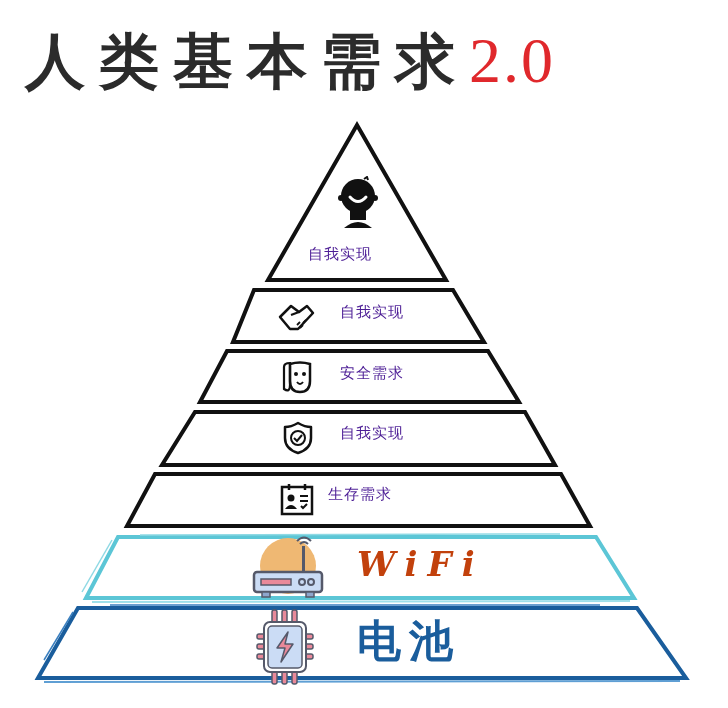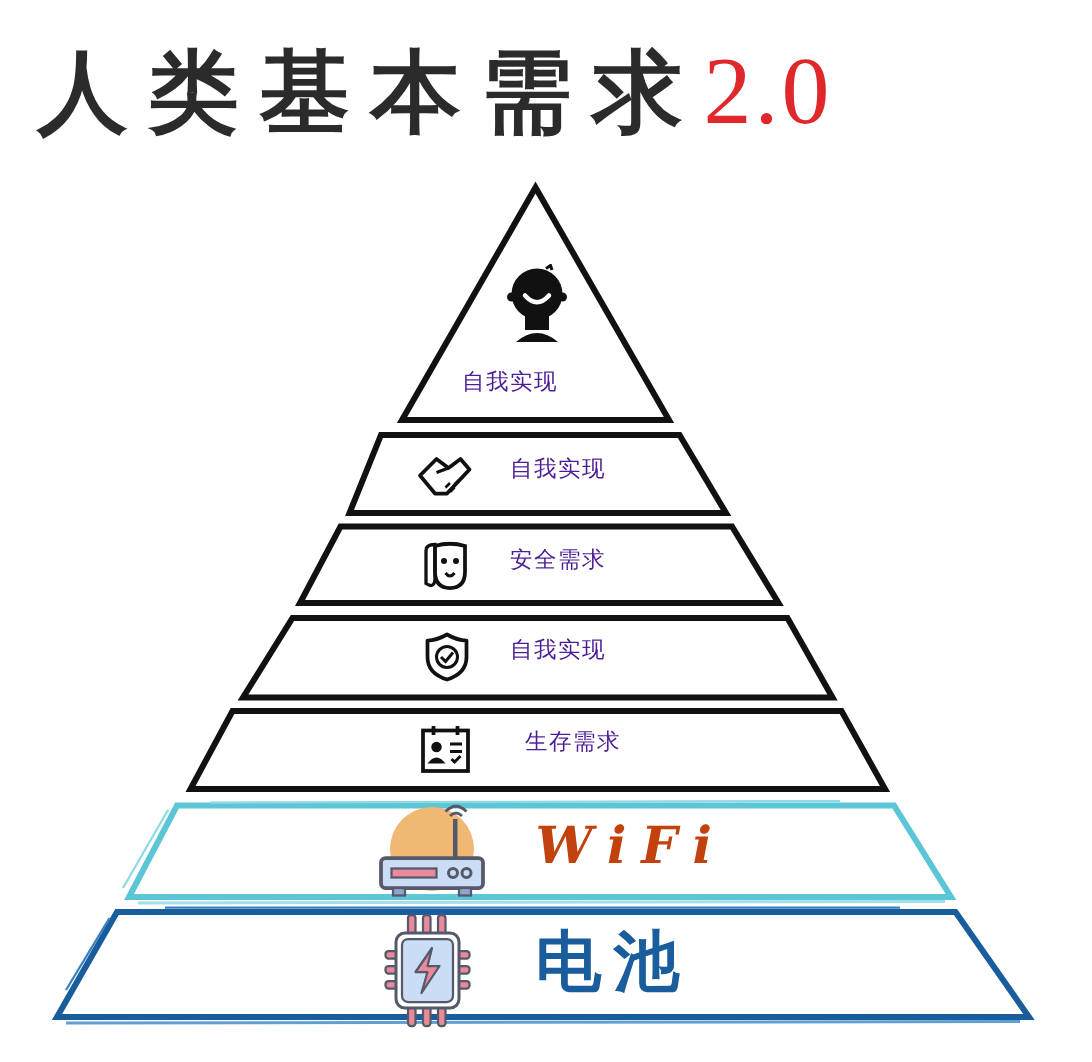--- a/index.html
+++ b/index.html
@@ -82,21 +82,21 @@
 <div class="label" style="left:340px;top:424px">自我实现</div>
 
 <svg class="icon" style="left:280px;top:482px" width="34" height="34" viewBox="0 0 34 34">
   <rect x="2" y="5" width="30" height="27" fill="none" stroke="#111" stroke-width="2.5"></rect>
   <path d="M9 2 L9 8 M25 2 L25 8" stroke="#111" stroke-width="2.5"></path>
   <circle cx="11" cy="16" r="3.5" fill="#111"></circle>
   <path d="M5 27 Q11 19 17 27 Z" fill="#111"></path>
   <path d="M20 14 L28 14 M20 19 L28 19" stroke="#111" stroke-width="2"></path>
   <path d="M21 24 L23 26 L27 22" stroke="#111" stroke-width="2" fill="none"></path>
 </svg>
-<div class="label" style="left:350px;top:485px">生存需求</div>
+<div class="label" style="left:328px;top:485px">生存需求</div>
 
 <svg class="icon" style="left:250px;top:534px" width="76" height="70" viewBox="0 0 76 70">
   <circle cx="38" cy="32" r="28" fill="#efb873"></circle>
   <path d="M50 10 Q54 6 58 10" stroke="#55596a" stroke-width="2" fill="none"></path>
   <path d="M47 7 Q54 0 61 7" stroke="#55596a" stroke-width="2" fill="none"></path>
   <rect x="52" y="12" width="3" height="28" fill="#55596a"></rect>
   <rect x="4" y="38" width="68" height="20" rx="3" fill="#cbdcf5" stroke="#55596a" stroke-width="2.5"></rect>
   <rect x="11" y="45" width="30" height="6" fill="#e9899a" stroke="#55596a" stroke-width="1.5"></rect>
   <circle cx="52" cy="48" r="3" fill="none" stroke="#55596a" stroke-width="2"></circle>
   <circle cx="61" cy="48" r="3" fill="none" stroke="#55596a" stroke-width="2"></circle>

